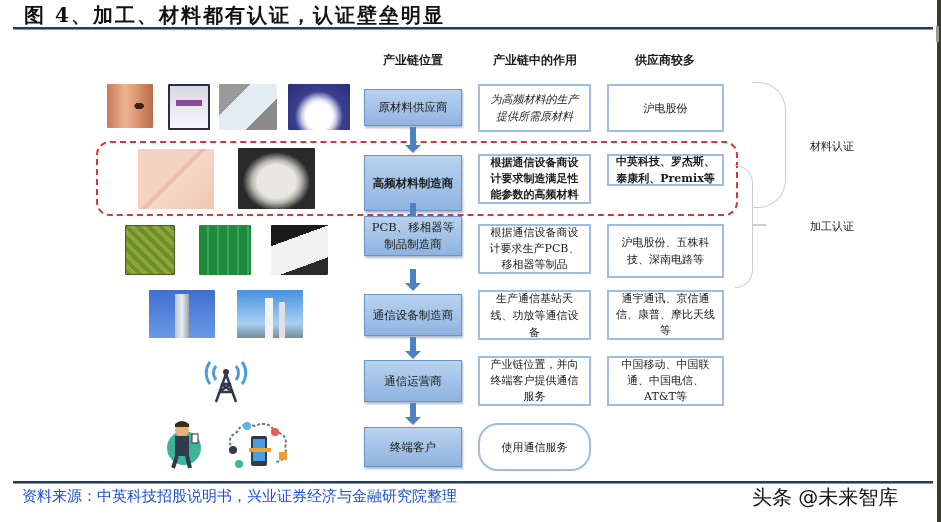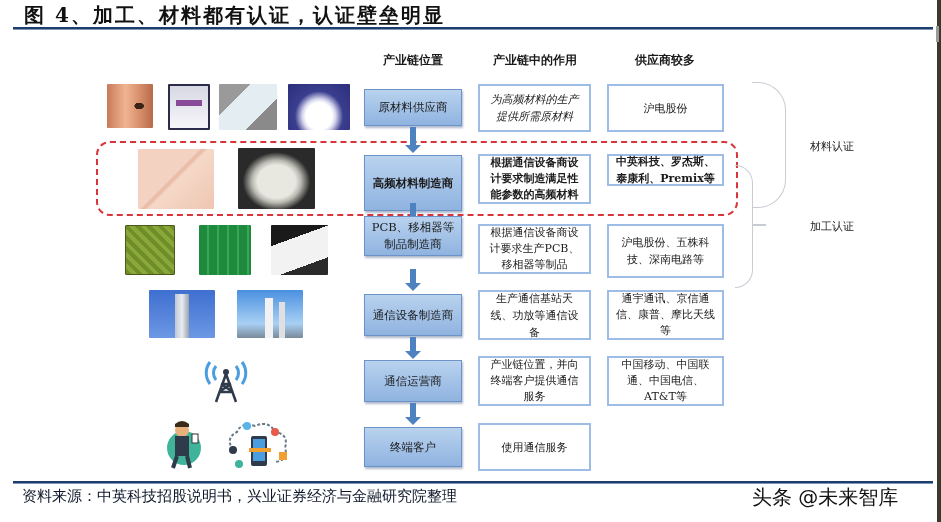--- a/index.html
+++ b/index.html
@@ -10,21 +10,21 @@
     position: absolute; left: 24px; top: 2px;
     font-size: 20px; font-weight: bold; letter-spacing: 2px; color: #111;
     font-family: "DejaVu Serif", serif;
   }
   .rule-top { position: absolute; left: 13px; top: 27px; width: 920px; height: 3px; background: #1f3d6b; border-bottom: 1px solid #7d95b8; }
   .rule-bot { position: absolute; left: 13px; top: 481px; width: 920px; height: 3px; background: #1f3d6b; border-bottom: 1px solid #7d95b8; }
   .right-edge { position: absolute; left: 937px; top: 0; width: 4px; height: 522px; background: #3a3a2a; }
   .right-scroll { position: absolute; left: 936px; top: 26px; width: 3px; height: 16px; background: #9a9a9a; }
 
   .footer {
-    position: absolute; left: 22px; top: 487px; font-size: 15px; color: #0f172a;
+    position: absolute; left: 22px; top: 487px; font-size: 15px; color: #1d4ed8;
     font-family: "DejaVu Serif", serif;
   }
   .watermark {
     position: absolute; left: 752px; top: 484px; font-size: 20px; color: #111;
     font-family: "DejaVu Sans", sans-serif;
   }
 
   .col-head {
     position: absolute; top: 52px; font-size: 12px; font-weight: bold; text-align: center; width: 120px;
   }
@@ -123,21 +123,21 @@
 <div class="pos-box" style="top:360px; height:42px;">通信运营商</div>
 <div class="role-box" style="top:356px; height:50px; line-height:16px;">产业链位置，并向终端客户提供通信服务</div>
 <div class="ent-box" style="top:356px; height:50px; line-height:16px;">中国移动、中国联通、中国电信、AT&amp;T等</div>
 
 <div class="arrow" style="top:403px;">
     <div class="shaft" style="height:14px;"></div>
     <div class="head"></div>
   </div>
 
 <div class="pos-box" style="top:427px; height:40px;">终端客户</div>
-<div class="role-box" style="top:423px; height:48px;">使用通信服务</div>
+<div class="role-box" style="top:423px; height:48px;border-radius:20px;">使用通信服务</div>
 
 <div class="img" style="left:107px; top:84px; width:46px; height:44px; background: radial-gradient(ellipse at 70% 50%, #3a2418 0 10%, transparent 11%), linear-gradient(90deg, #c77a58, #f0b493 40%, #d8906c 70%, #b86a4a);"></div>
 <div class="img" style="left:168px; top:84px; width:42px; height:46px; background: linear-gradient(#d8d8e4, #f6f6fa); border:2px solid #2d2b4a;">
     <div style="margin:14px 6px 0; height:6px; background:#8a4a9a;"></div>
   </div>
 <div class="img" style="left:219px; top:84px; width:58px; height:46px; background: linear-gradient(135deg, #9a9a9a 0 30%, #e4eef2 30% 70%, #8a8a8a 70%);"></div>
 <div class="img" style="left:288px; top:84px; width:62px; height:46px; background: radial-gradient(ellipse at 50% 70%, #ffffff 0 30%, #d6d6ee 38%, #3a3e8e 55%, #2a2e7a);"></div>
 
 <div class="img" style="left:138px; top:149px; width:76px; height:60px; background: linear-gradient(135deg, #f3d2c2 0 45%, #e9b7a0 48%, #f5d8c8 52%, #efc6b2);"></div>
 <div class="img" style="left:238px; top:148px; width:77px; height:61px; background: radial-gradient(ellipse at 50% 55%, #e8e8e0 0 35%, #b8b8b0 45%, #2a2a2a 62%);"></div>

